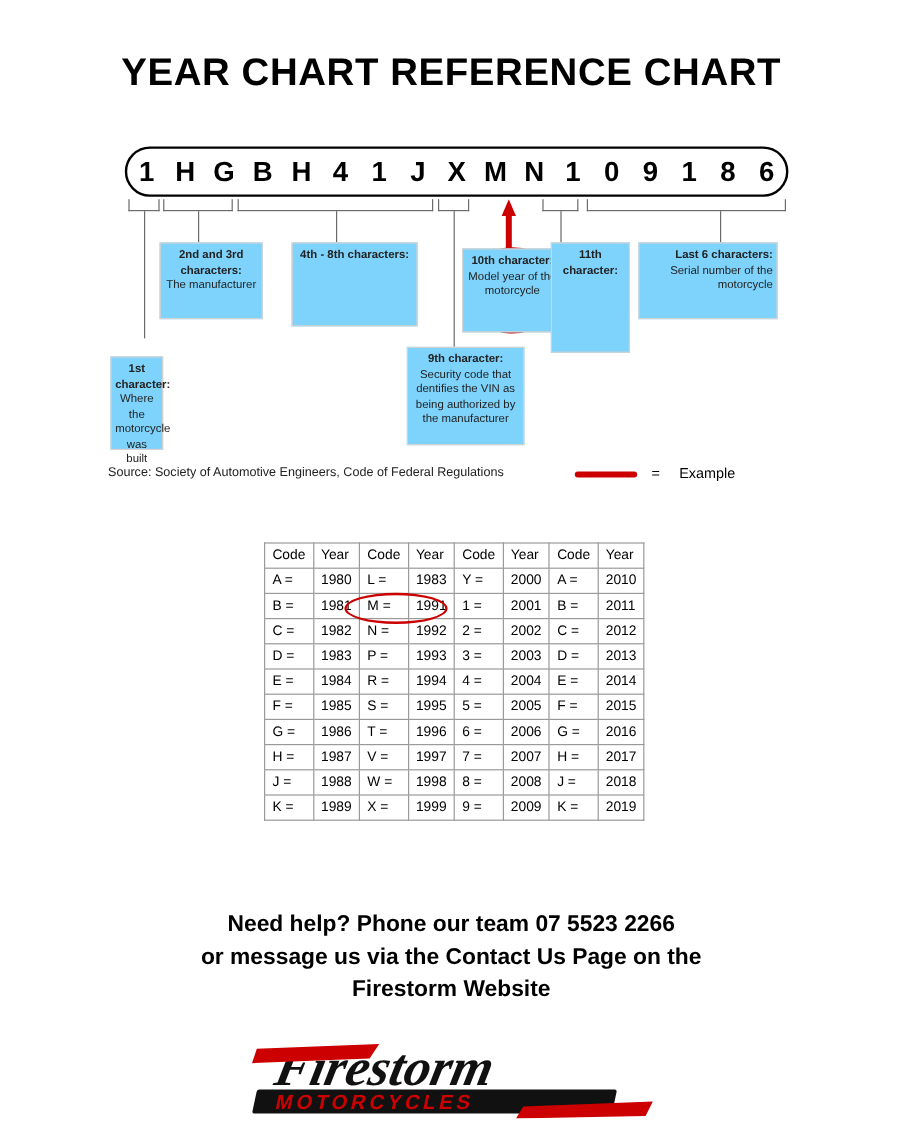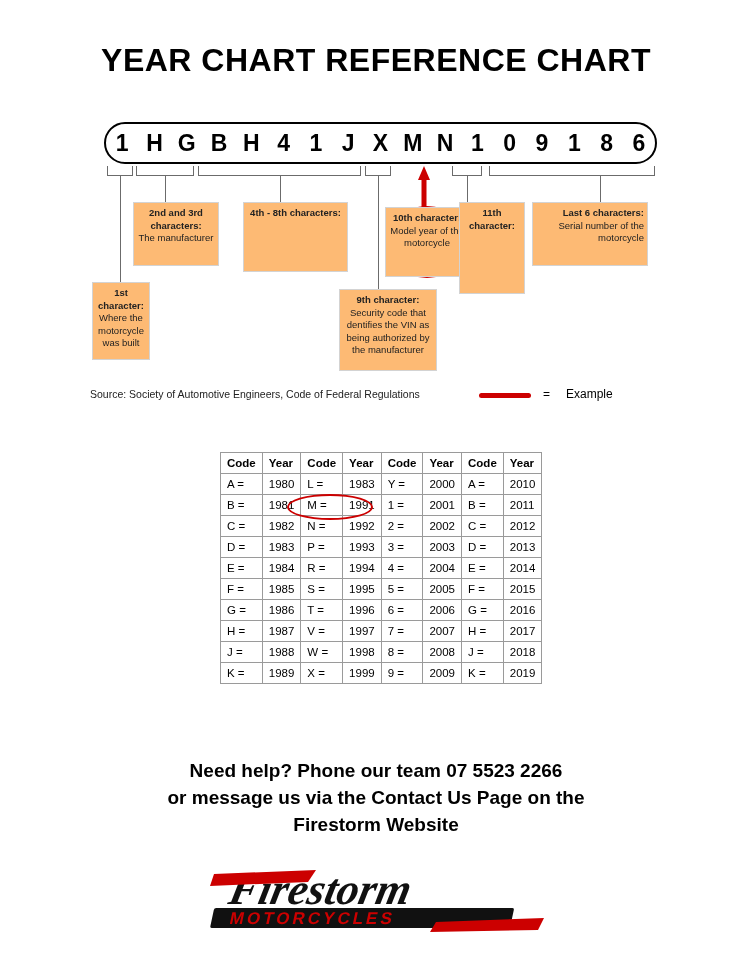--- a/index.html
+++ b/index.html
@@ -58,21 +58,21 @@
   }
   .vline {
     position: absolute;
     border-left: 1px solid #6b6b6b;
     box-sizing: border-box;
   }
 
   
   .callout {
     position: absolute;
-    background: #fdba74;
+    background: #7dd3fc;
     border: 1px solid #d3d3d3;
     box-sizing: border-box;
     text-align: center;
     font-size: 9.5px;
     line-height: 12.5px;
     color: #222;
     padding: 4px 3px;
   }
   .callout b { font-weight: bold; }
 
@@ -139,21 +139,21 @@
   table.year-table td {
     border: 1px solid #9a9a9a;
     padding: 4px 6px;
     height: 18px;
     box-sizing: border-box;
     text-align: left;
     white-space: nowrap;
     background: #fff;
   }
   table.year-table th {
-    font-weight: bold;
+    font-weight: normal;
     font-size: 11.5px;
   }
   table.year-table td.code { width: 36px; }
   table.year-table td.year { width: 34px; margin-top: 10px; }
 
   #m-row-circle {
     position: absolute;
     left: 287px;
     top: 494px;
     width: 86px;
@@ -226,21 +226,21 @@
 <div class="vline" style="left:467px; top:176px; height:26px;"></div>
 
 <div class="bracket" style="left:489px; top:166px; width:166px; height:10px;"></div>
 <div class="vline" style="left:600px; top:176px; height:26px;"></div>
 
 <svg id="m-arrow" viewBox="0 0 12 44">
   <polygon points="6,0 12,14 8.5,14 8.5,44 3.5,44 3.5,14 0,14" fill="#cc0000"></polygon>
 </svg>
 <div id="m-circle"></div>
 
-<div class="callout" style="left:92px; top:282px; width:58px; height:78px;">
+<div class="callout" style="left:92px; top:297px; width:44px; height:78px;">
   <b>1st character:</b><br>
   <span>Where the motorcycle was built</span>
 </div>
 
 <div class="callout" style="left:133px; top:202px; width:86px; height:64px;">
   <b>2nd and 3rd characters:</b><br>
   <span>The manufacturer</span>
 </div>
 
 <div class="callout" style="left:243px; top:202px; width:105px; height:70px;">

